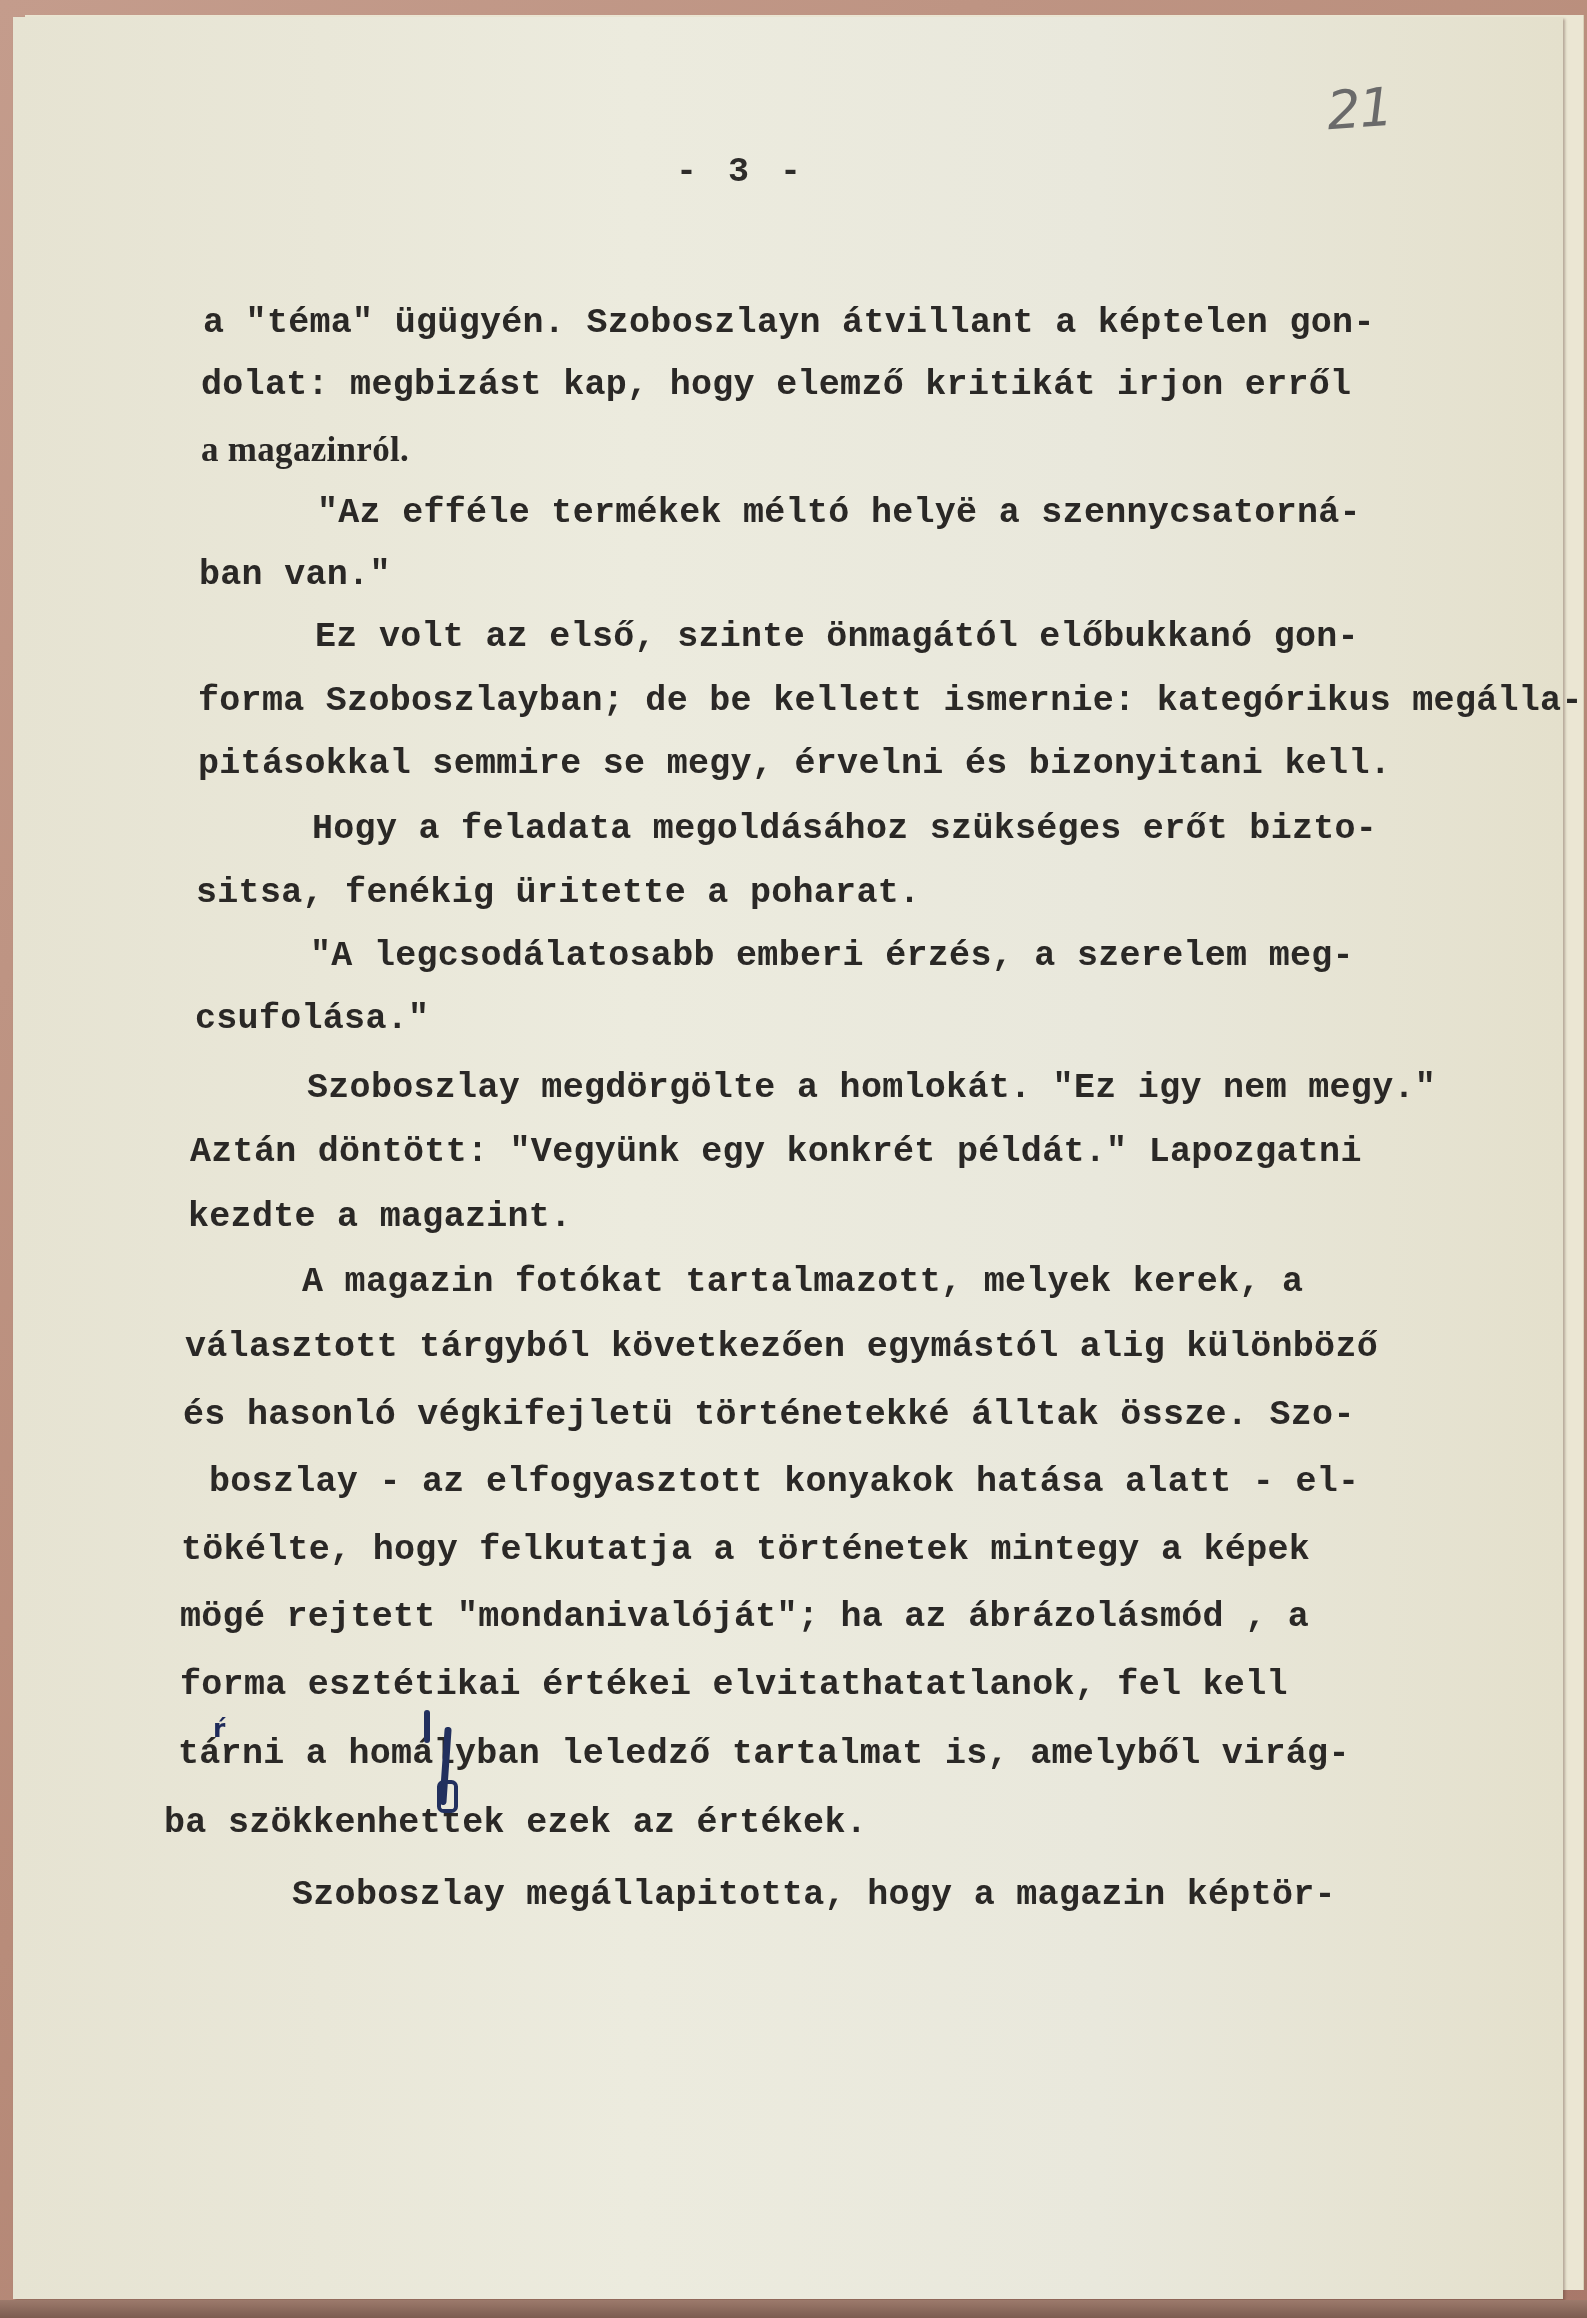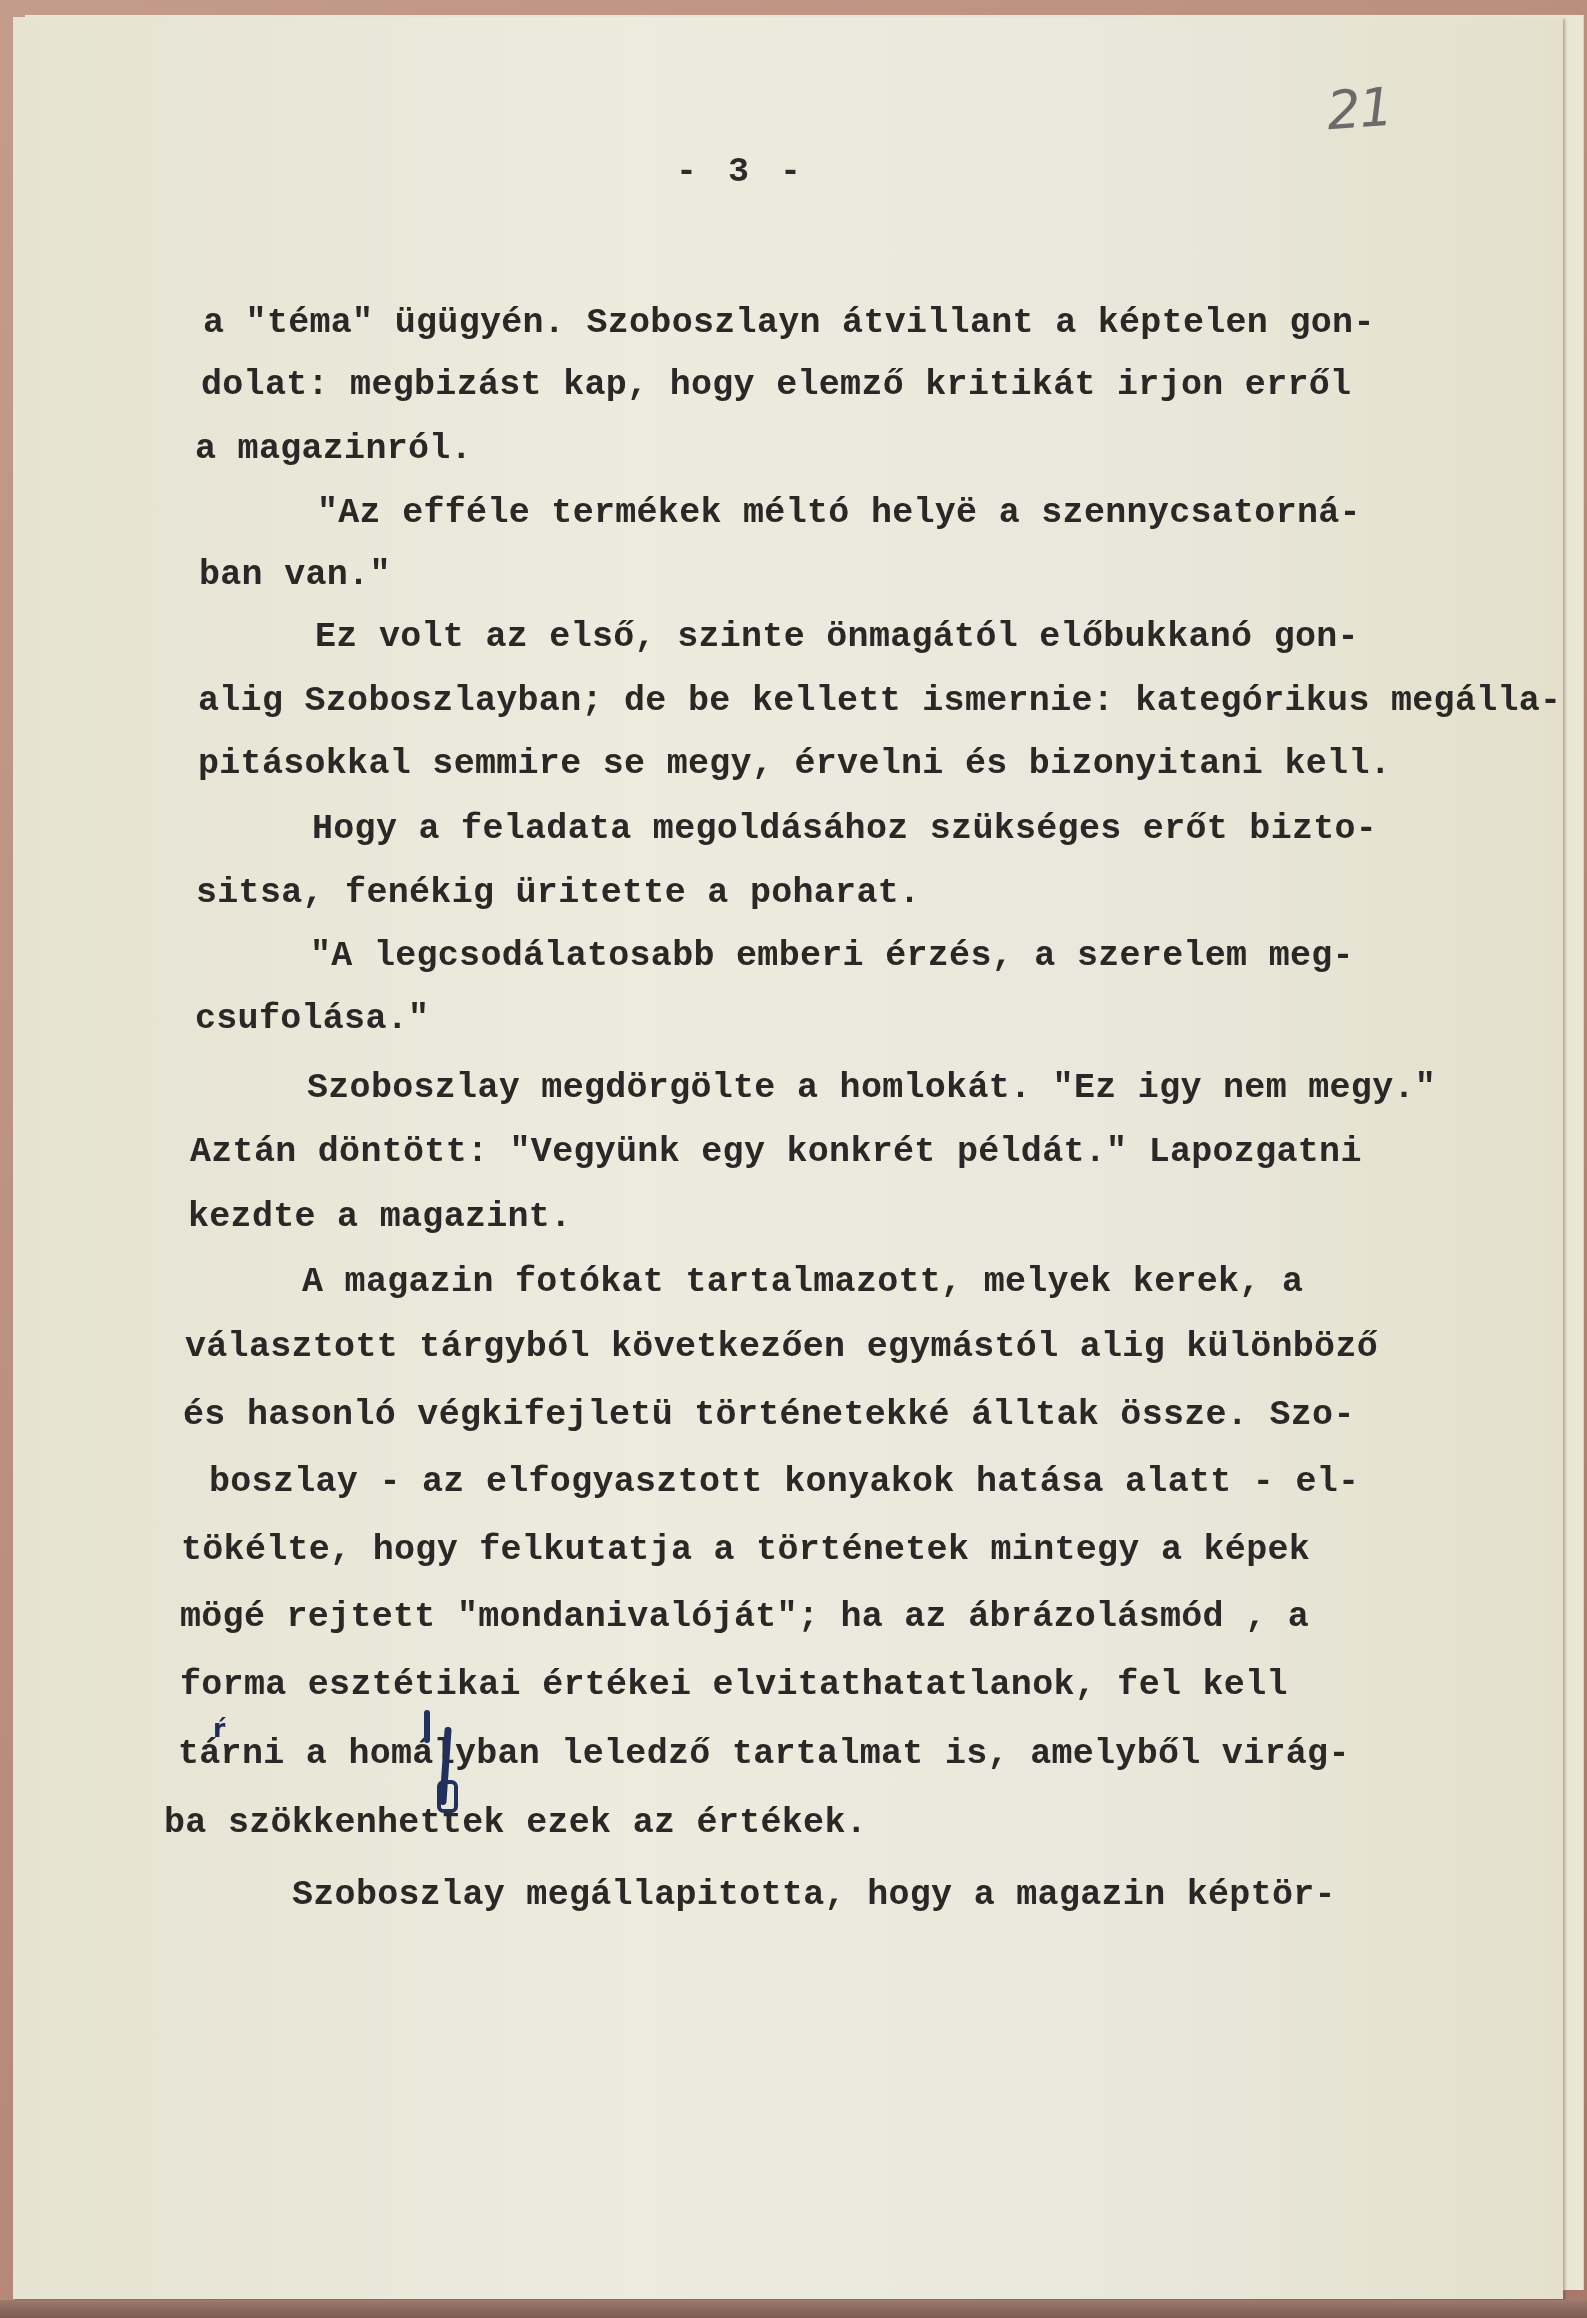--- a/index.html
+++ b/index.html
@@ -57,25 +57,25 @@
 <div class="sheet-under"></div>
 <div class="sheet"></div>
 <div class="sheet-edge-bottom"></div>
 
 <div class="archive-number">21</div>
 <div class="page-number">- 3 -</div>
 
 <div id="lines">
     <div class="line" style="top: 303px; left: 203px;">a "téma" ügügyén. Szoboszlayn átvillant a képtelen gon-</div>
     <div class="line" style="top: 365px; left: 201px; text-align: center;">dolat: megbizást kap, hogy elemző kritikát irjon erről</div>
-    <div class="line" style="top: 429px; left: 195px;">a magazinról.</div>
+    <div class="line" style="top: 429px; left: 201px; font-family: Liberation Serif, serif;">a magazinról.</div>
     <div class="line" style="top: 493px; left: 317px;">"Az efféle termékek méltó helyë a szennycsatorná-</div>
     <div class="line" style="top: 555px; left: 199px;">ban van."</div>
     <div class="line" style="top: 617px; left: 315px;">Ez volt az első, szinte önmagától előbukkanó gon-</div>
-    <div class="line" style="top: 681px; left: 198px;">alig Szoboszlayban; de be kellett ismernie: kategórikus megálla-</div>
+    <div class="line" style="top: 681px; left: 198px;">forma Szoboszlayban; de be kellett ismernie: kategórikus megálla-</div>
     <div class="line" style="top: 744px; left: 198px; text-align: right;">pitásokkal semmire se megy, érvelni és bizonyitani kell.</div>
     <div class="line" style="top: 809px; left: 312px;">Hogy a feladata megoldásához szükséges erőt bizto-</div>
     <div class="line" style="top: 873px; left: 196px;">sitsa, fenékig üritette a poharat.</div>
     <div class="line" style="top: 936px; left: 310px;">"A legcsodálatosabb emberi érzés, a szerelem meg-</div>
     <div class="line" style="top: 999px; left: 195px;">csufolása."</div>
     <div class="line" style="top: 1068px; left: 307px;">Szoboszlay megdörgölte a homlokát. "Ez igy nem megy."</div>
     <div class="line" style="top: 1132px; left: 190px;">Aztán döntött: "Vegyünk egy konkrét példát." Lapozgatni</div>
     <div class="line" style="top: 1197px; left: 188px;">kezdte a magazint.</div>
     <div class="line" style="top: 1262px; left: 302px;">A magazin fotókat tartalmazott, melyek kerek, a</div>
     <div class="line" style="top: 1327px; left: 185px; text-align: right;">választott tárgyból következően egymástól alig különböző</div>

